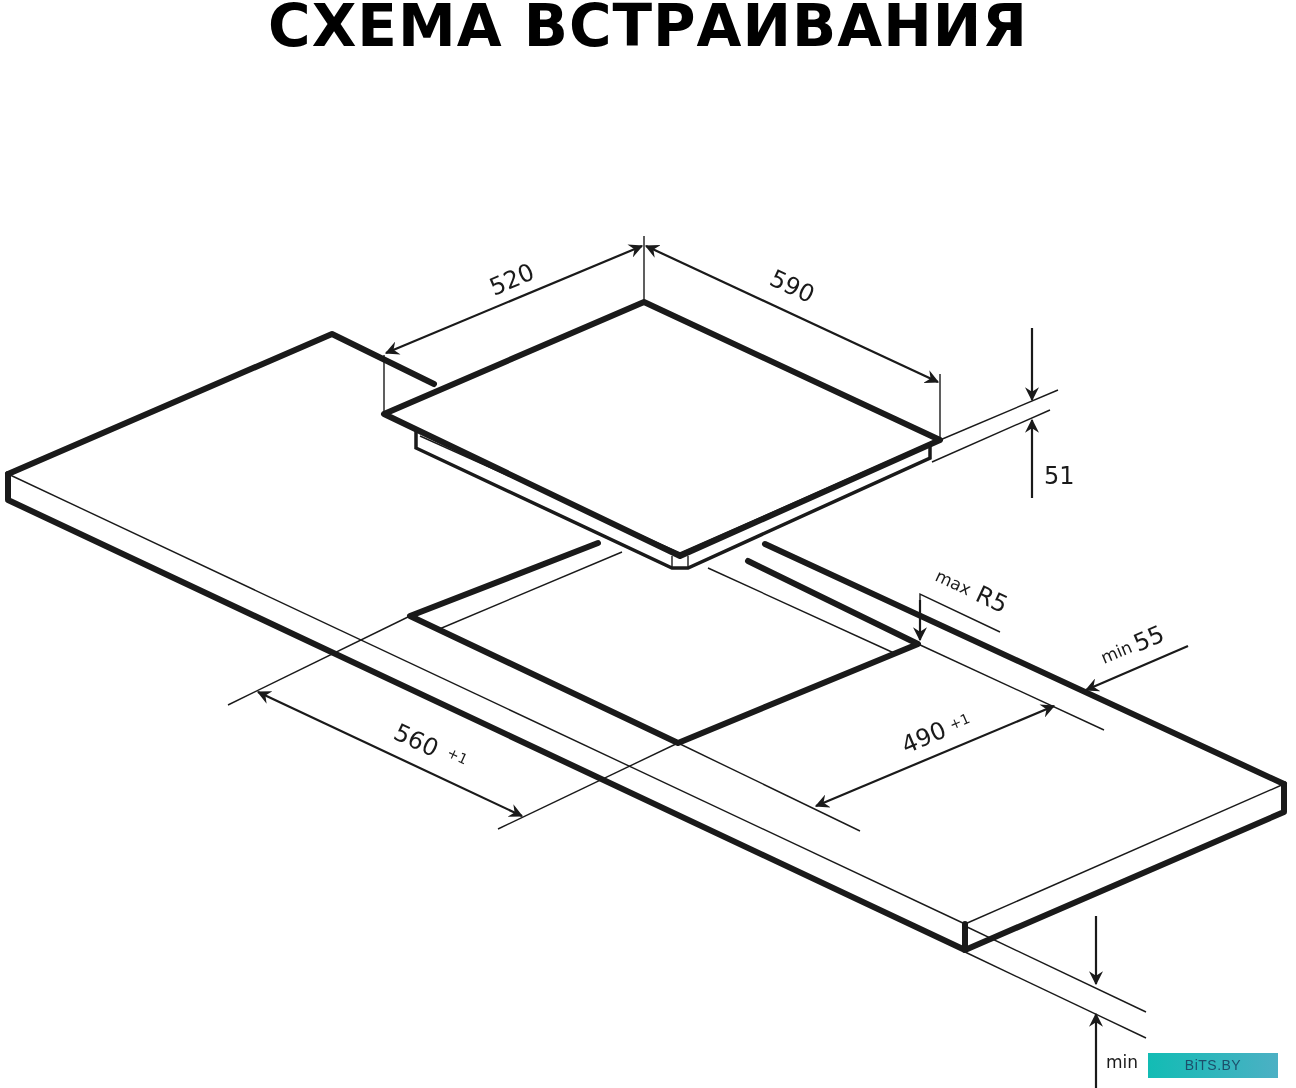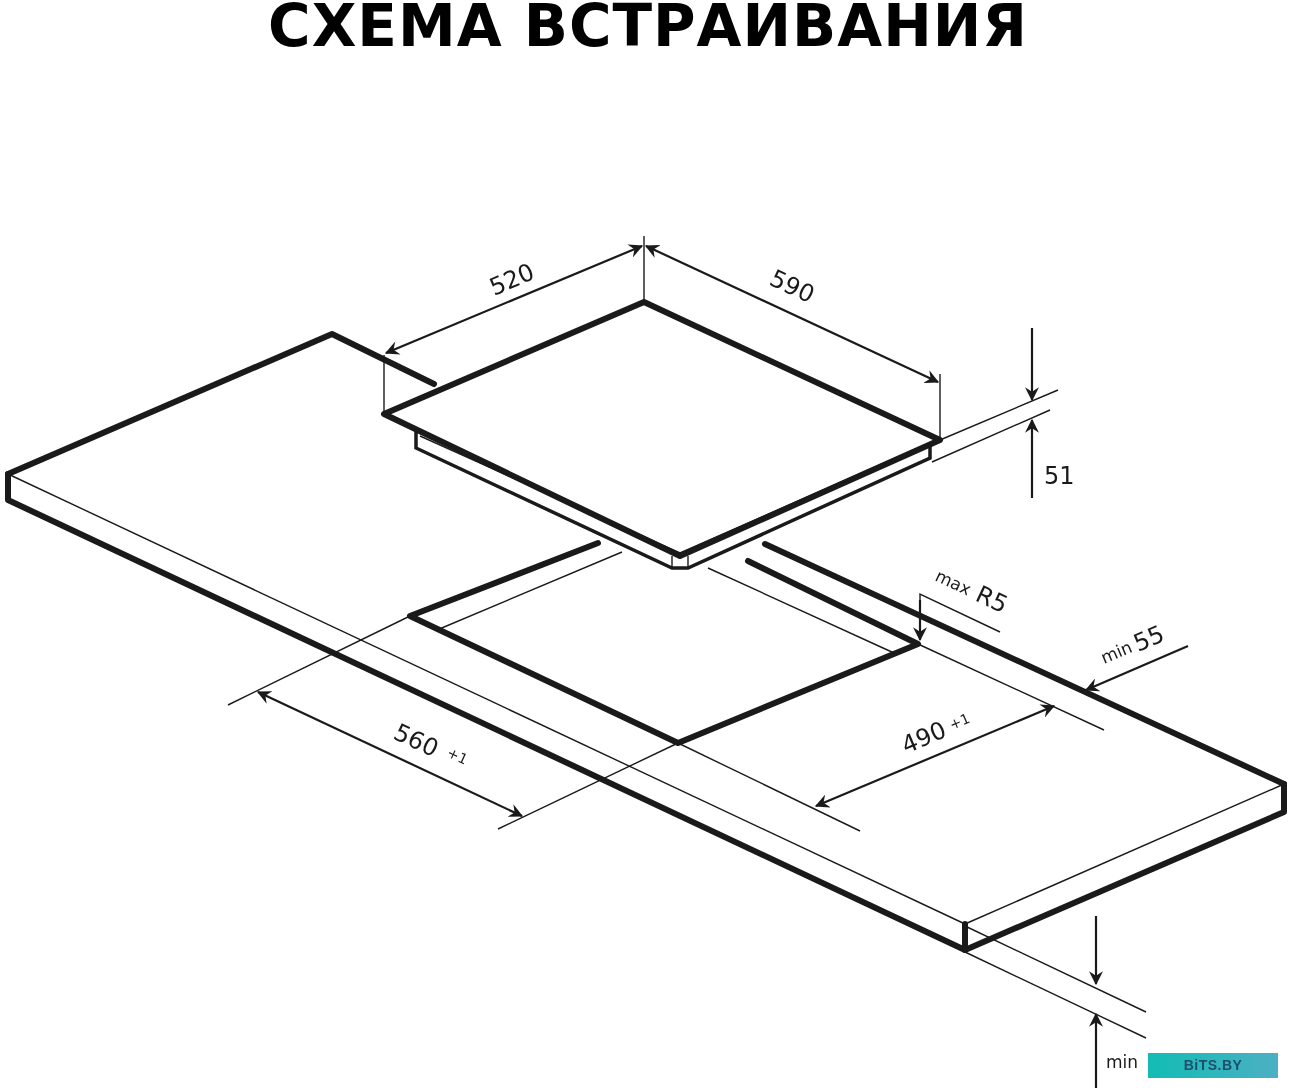--- a/index.html
+++ b/index.html
@@ -13,21 +13,21 @@
   .thick { stroke: #1a1a1a; stroke-width: 6; fill: none; stroke-linejoin: round; stroke-linecap: round; }
   .mid { stroke: #1a1a1a; stroke-width: 3.5; fill: none; }
   .thin { stroke: #1a1a1a; stroke-width: 1.4; fill: none; }
   .dim { stroke: #1a1a1a; stroke-width: 2.2; fill: none; }
   .lbl { font-family: "DejaVu Sans", sans-serif; font-size: 24px; fill: #1a1a1a; }
   .sup { font-family: "DejaVu Sans", sans-serif; font-size: 14px; fill: #1a1a1a; }
   .small { font-family: "DejaVu Sans", sans-serif; font-size: 17px; fill: #1a1a1a; }
   .watermark {
     position: absolute; left: 1148px; top: 1053px; width: 130px; height: 25px;
     background: linear-gradient(90deg, #12bcb4, #4cb0c4);
-    color: #1c4f6b; font-family: "Liberation Sans", sans-serif; font-weight: bold;
+    color: #1c4f6b; font-family: "Liberation Sans", sans-serif; font-weight: normal;
     font-size: 14px; text-align: center; line-height: 25px; letter-spacing: 0.5px;
   }
 </style>
 </head>
 <body>
 
 <div class="title">СХЕМА ВСТРАИВАНИЯ</div>
 
 <svg class="diagram" width="1296" height="1088" viewBox="0 0 1296 1088" xmlns="http://www.w3.org/2000/svg">
   <defs>

